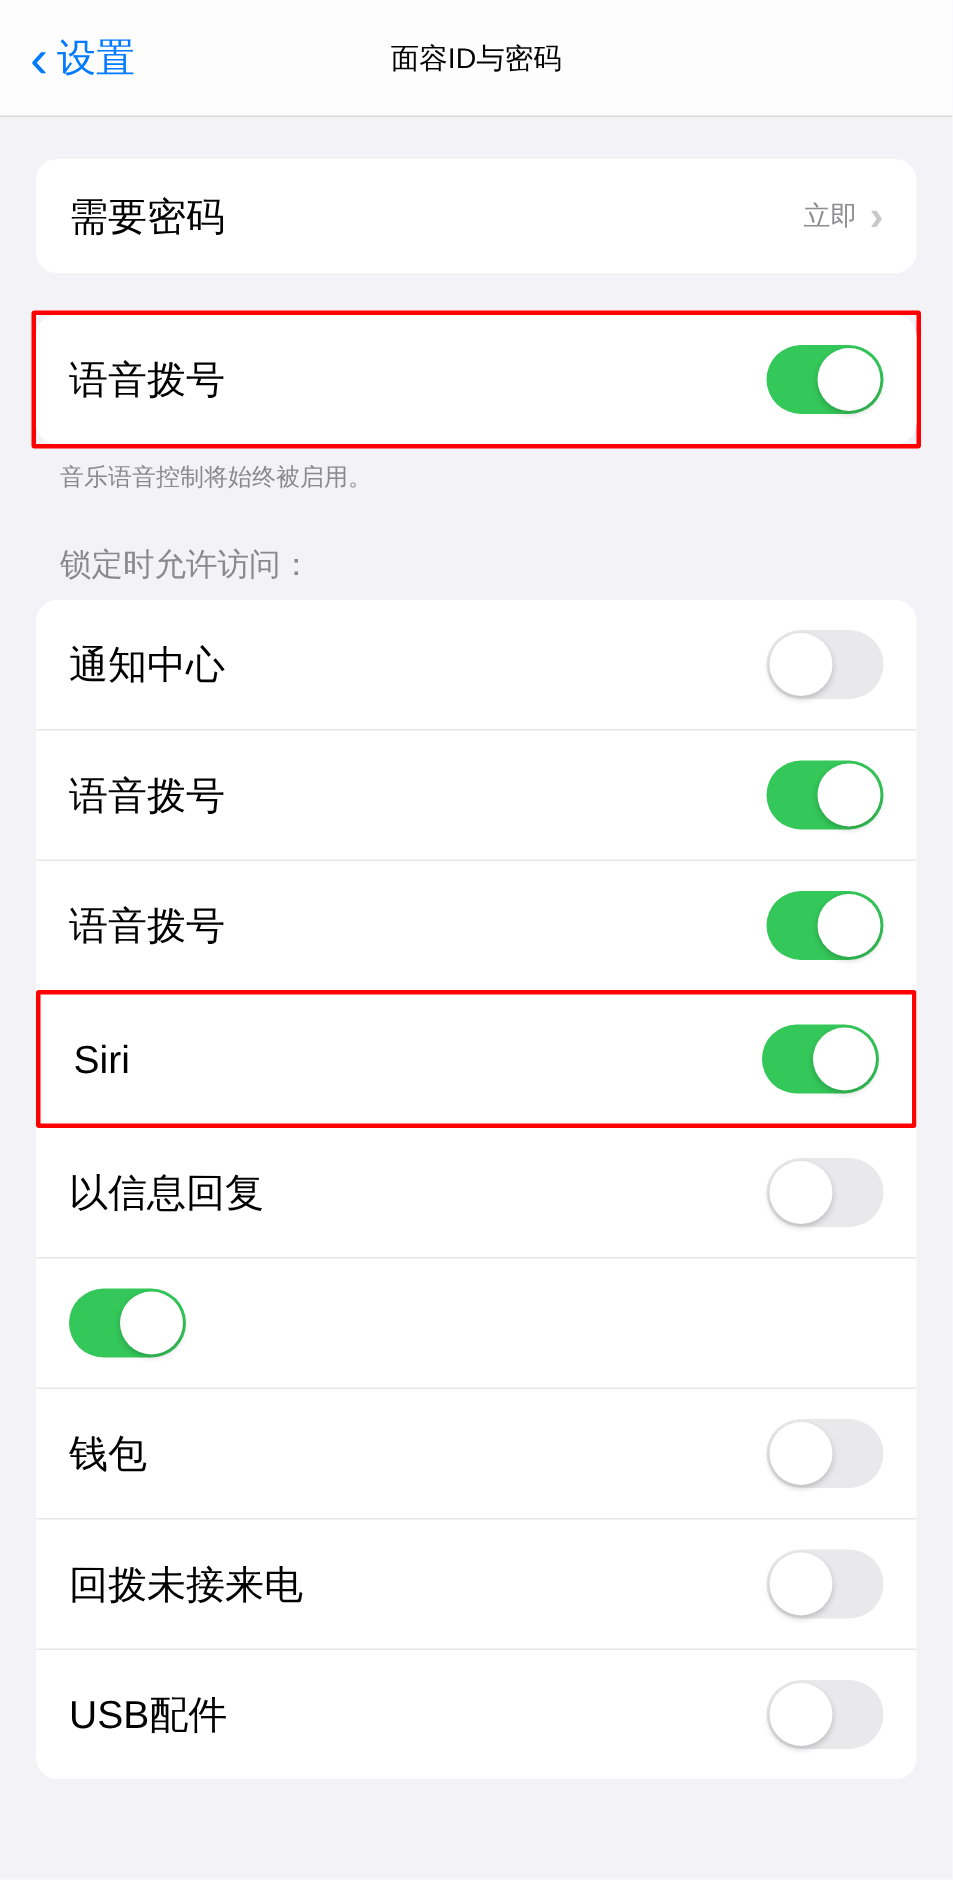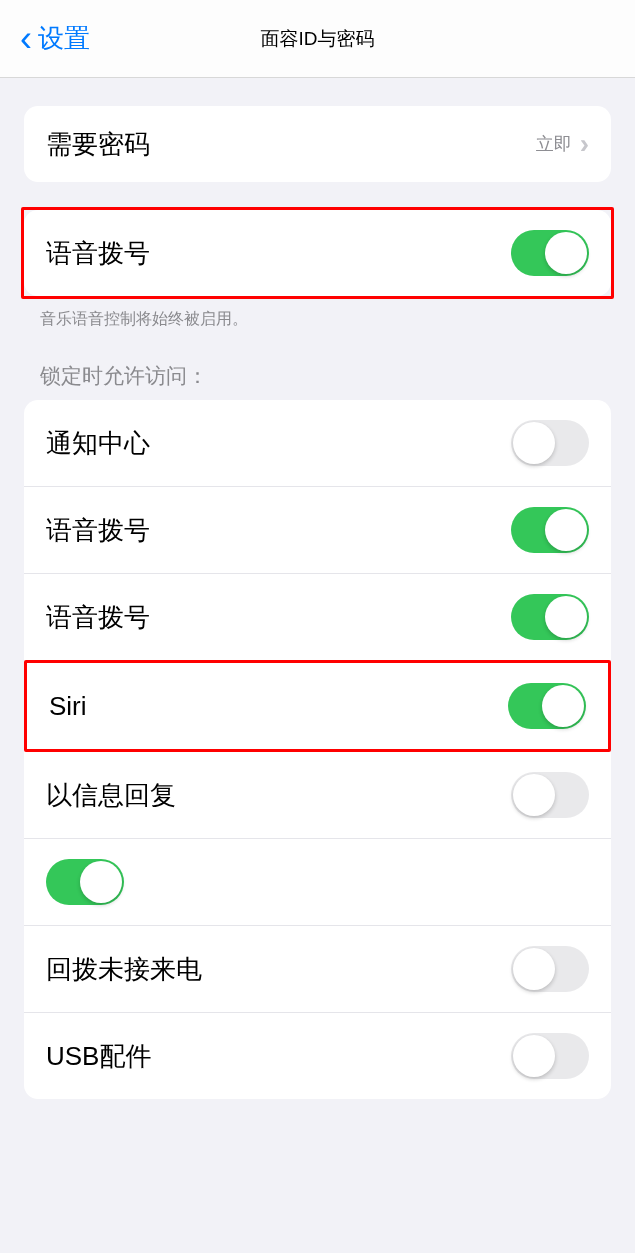--- a/index.html
+++ b/index.html
@@ -210,20 +210,26 @@
         <div class="toggle off">
           <div class="toggle-knob"></div>
         </div>
       </div>
       <div class="row">
         <div class="toggle on">
           <div class="toggle-knob"></div>
         </div>
       </div>
       <div class="row">
+        <span class="row-label">钱包</span>
+        <div class="toggle off">
+          <div class="toggle-knob"></div>
+        </div>
+      </div>
+      <div class="row">
         <span class="row-label">回拨未接来电</span>
         <div class="toggle off">
           <div class="toggle-knob"></div>
         </div>
       </div>
       <div class="row">
         <span class="row-label">USB配件</span>
         <div class="toggle off">
           <div class="toggle-knob"></div>
         </div>

